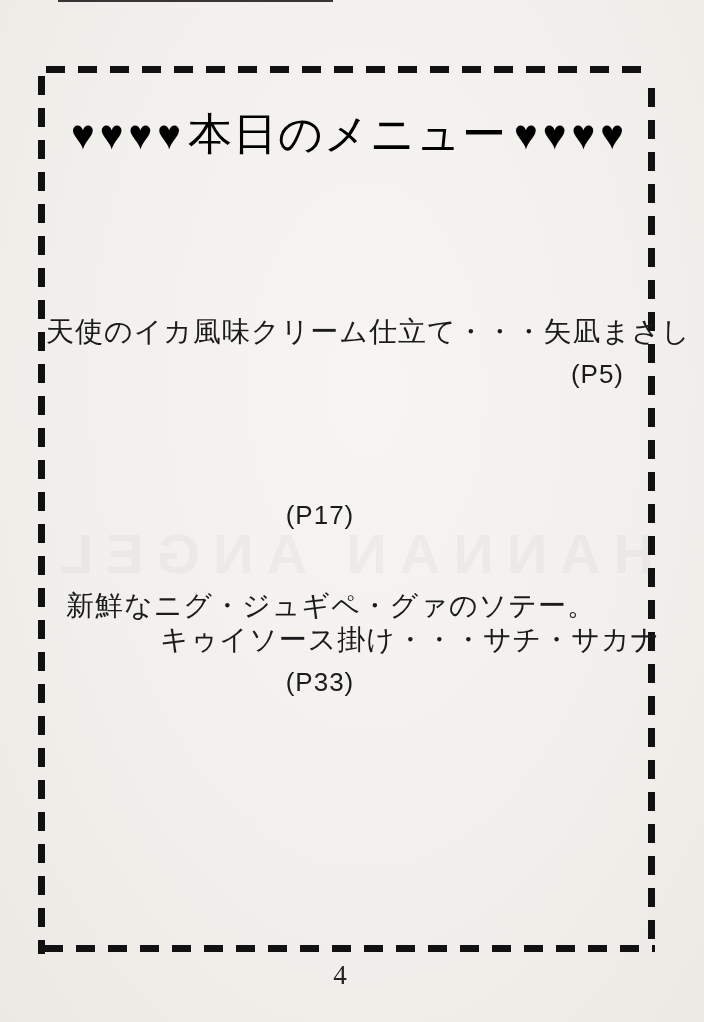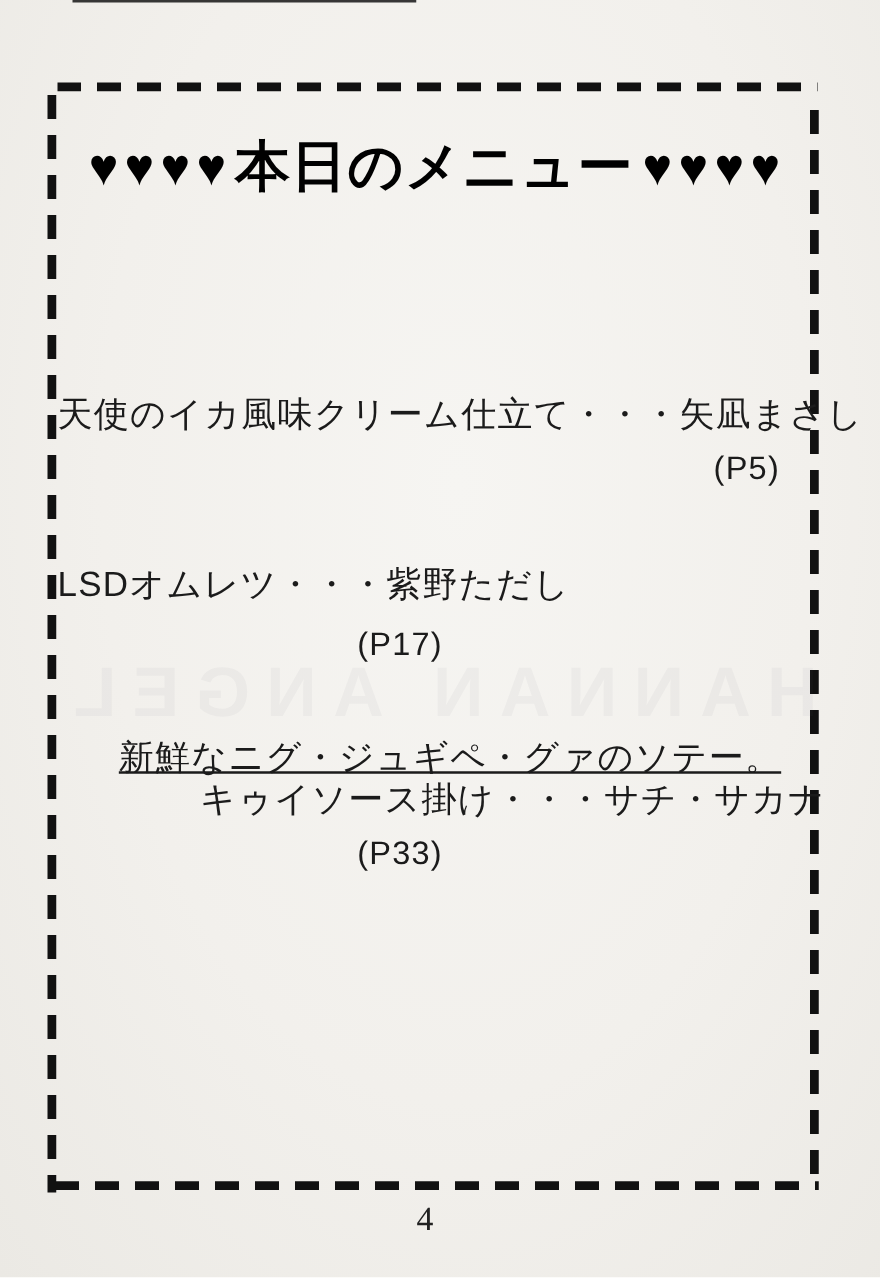--- a/index.html
+++ b/index.html
@@ -44,38 +44,38 @@
     display: flex; align-items: center; justify-content: center;
     white-space: nowrap; color: #000;
   }
   .hearts {
     font-size: 40px; font-weight: 700; letter-spacing: 5px; line-height: 1;
     transform: scaleY(1.05);
   }
   .hearts.left { margin-right: 2px; }
   .hearts.right { margin-left: 7px; }
   .heading-title {
-    font-size: 44px; font-weight: 700; letter-spacing: 1px; line-height: 1;
+    font-size: 44px; font-weight: 400; letter-spacing: 1px; line-height: 1;
   }
   
   .menu-line {
     position: absolute; left: 46px; width: 608px;
     text-align: left; font-size: 28px; letter-spacing: 1px;
     color: #1b1b1b; white-space: nowrap;
   }
   .page-ref {
     position: absolute; left: 46px; width: 608px;
     text-align: center; font-size: 26px; letter-spacing: 1px;
     color: #1b1b1b; transform: translateX(-30px);
   }
   .item1-line1 { top: 313px; }
   .item1-ref   { top: 359px; text-align: right; }
   .item2-line1 { top: 449px; }
   .item2-ref   { top: 500px; }
-  .item3-line1 { top: 587px; text-align: center; padding-left: 20px; text-decoration: underline; }
+  .item3-line1 { top: 587px; text-align: left; padding-left: 20px; }
   .item3-line2 { top: 621px; text-align: center; padding-left: 114px; }
   .item3-ref   { top: 667px; }
   
   .watermark {
     position: absolute; left: 50px; top: 516px; width: 600px; height: 74px;
     display: flex; align-items: center; justify-content: center;
     transform: scaleX(-1);
     font-size: 56px; font-weight: 700; letter-spacing: 13px;
     color: rgba(90, 90, 110, 0.05);
     white-space: nowrap; pointer-events: none;
@@ -104,21 +104,20 @@
 
   <div class="heading">
     <span class="hearts left">♥♥♥♥</span>
     <span class="heading-title">本日のメニュー</span>
     <span class="hearts right">♥♥♥♥</span>
   </div>
 
   <div class="menu-line item1-line1">天使のイカ風味クリーム仕立て・・・矢凪まさし</div>
   <div class="page-ref item1-ref">(P5)</div>
 
-  <div class="menu-line item2-line1">LSDオムレツ・・・紫野ただし</div>
   <div class="page-ref item2-ref">(P17)</div>
 
   <div class="menu-line item3-line1">新鮮なニグ・ジュギペ・グァのソテー。</div>
   <div class="menu-line item3-line2">キゥイソース掛け・・・サチ・サカナ</div>
   <div class="page-ref item3-ref">(P33)</div>
 
   <div class="folio">4</div>
 
 </div>
 

